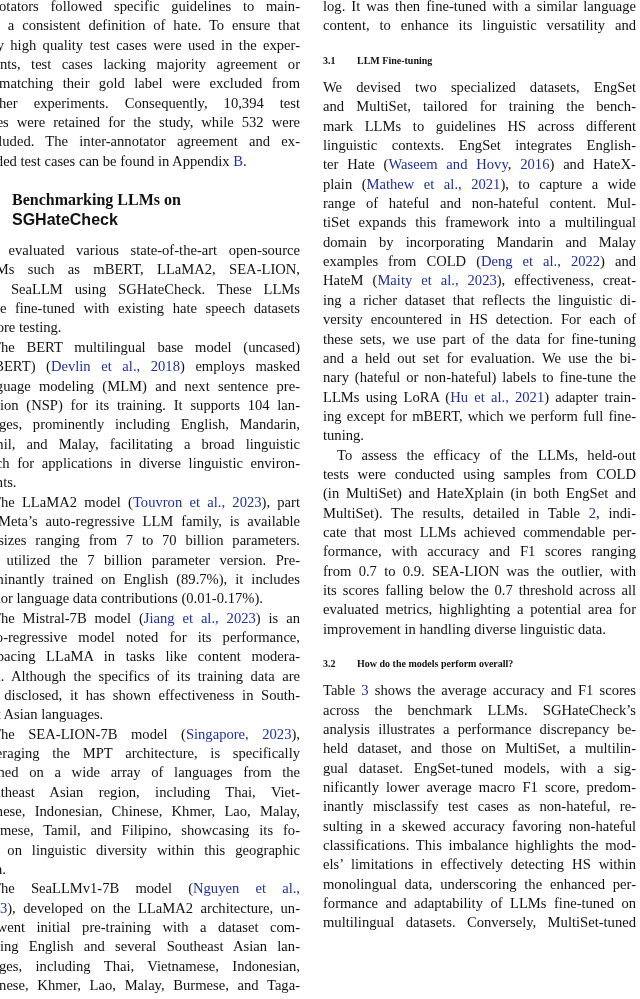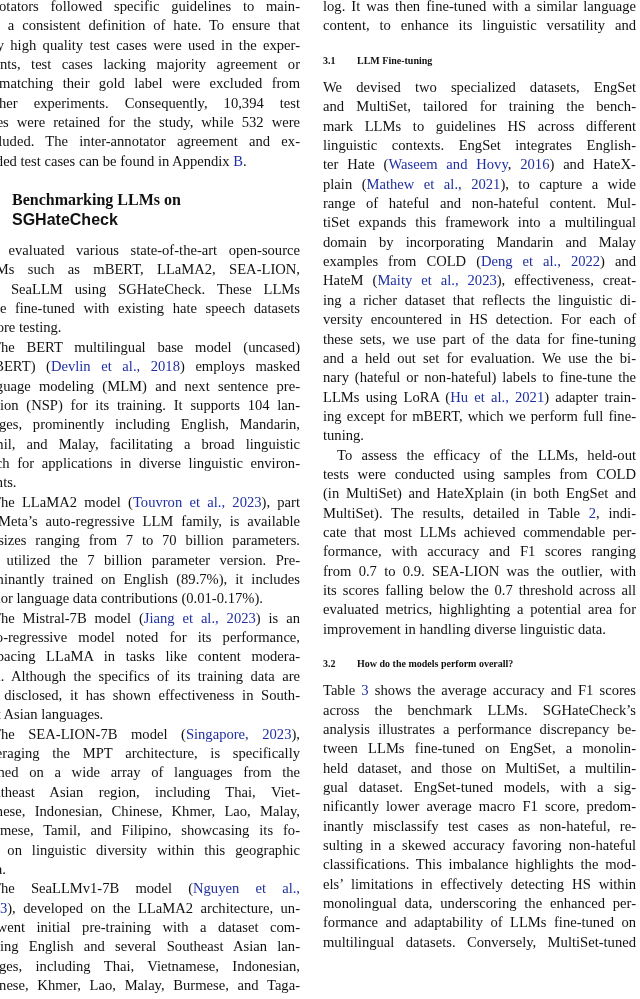--- a/index.html
+++ b/index.html
@@ -157,21 +157,20 @@
   </div>
 
   <div style="height:15px"></div>
   <span class="sub-title"><span class="num">3.2</span><span>How do the models perform overall?</span></span>
   <div style="height:8px"></div>
 
   <div>
     <span class="line"><span>Table </span><a class="cite">3</a><span> shows the average accuracy and F1 scores</span></span>
     <span class="line">across the benchmark LLMs.   SGHateCheck’s</span>
     <span class="line">analysis illustrates a performance discrepancy be-</span>
-    <span class="line">tween LLMs fine-tuned on EngSet, a monolin-</span>
     <span class="line">held dataset, and those on MultiSet, a multilin-</span>
     <span class="line">gual dataset.  EngSet-tuned models, with a sig-</span>
     <span class="line">nificantly lower average macro F1 score, predom-</span>
     <span class="line">inantly misclassify test cases as non-hateful, re-</span>
     <span class="line">sulting in a skewed accuracy favoring non-hateful</span>
     <span class="line">classifications. This imbalance highlights the mod-</span>
     <span class="line">els’ limitations in effectively detecting HS within</span>
     <span class="line">monolingual data, underscoring the enhanced per-</span>
     <span class="line">formance and adaptability of LLMs fine-tuned on</span>
     <span class="line">multilingual datasets.  Conversely, MultiSet-tuned</span>

